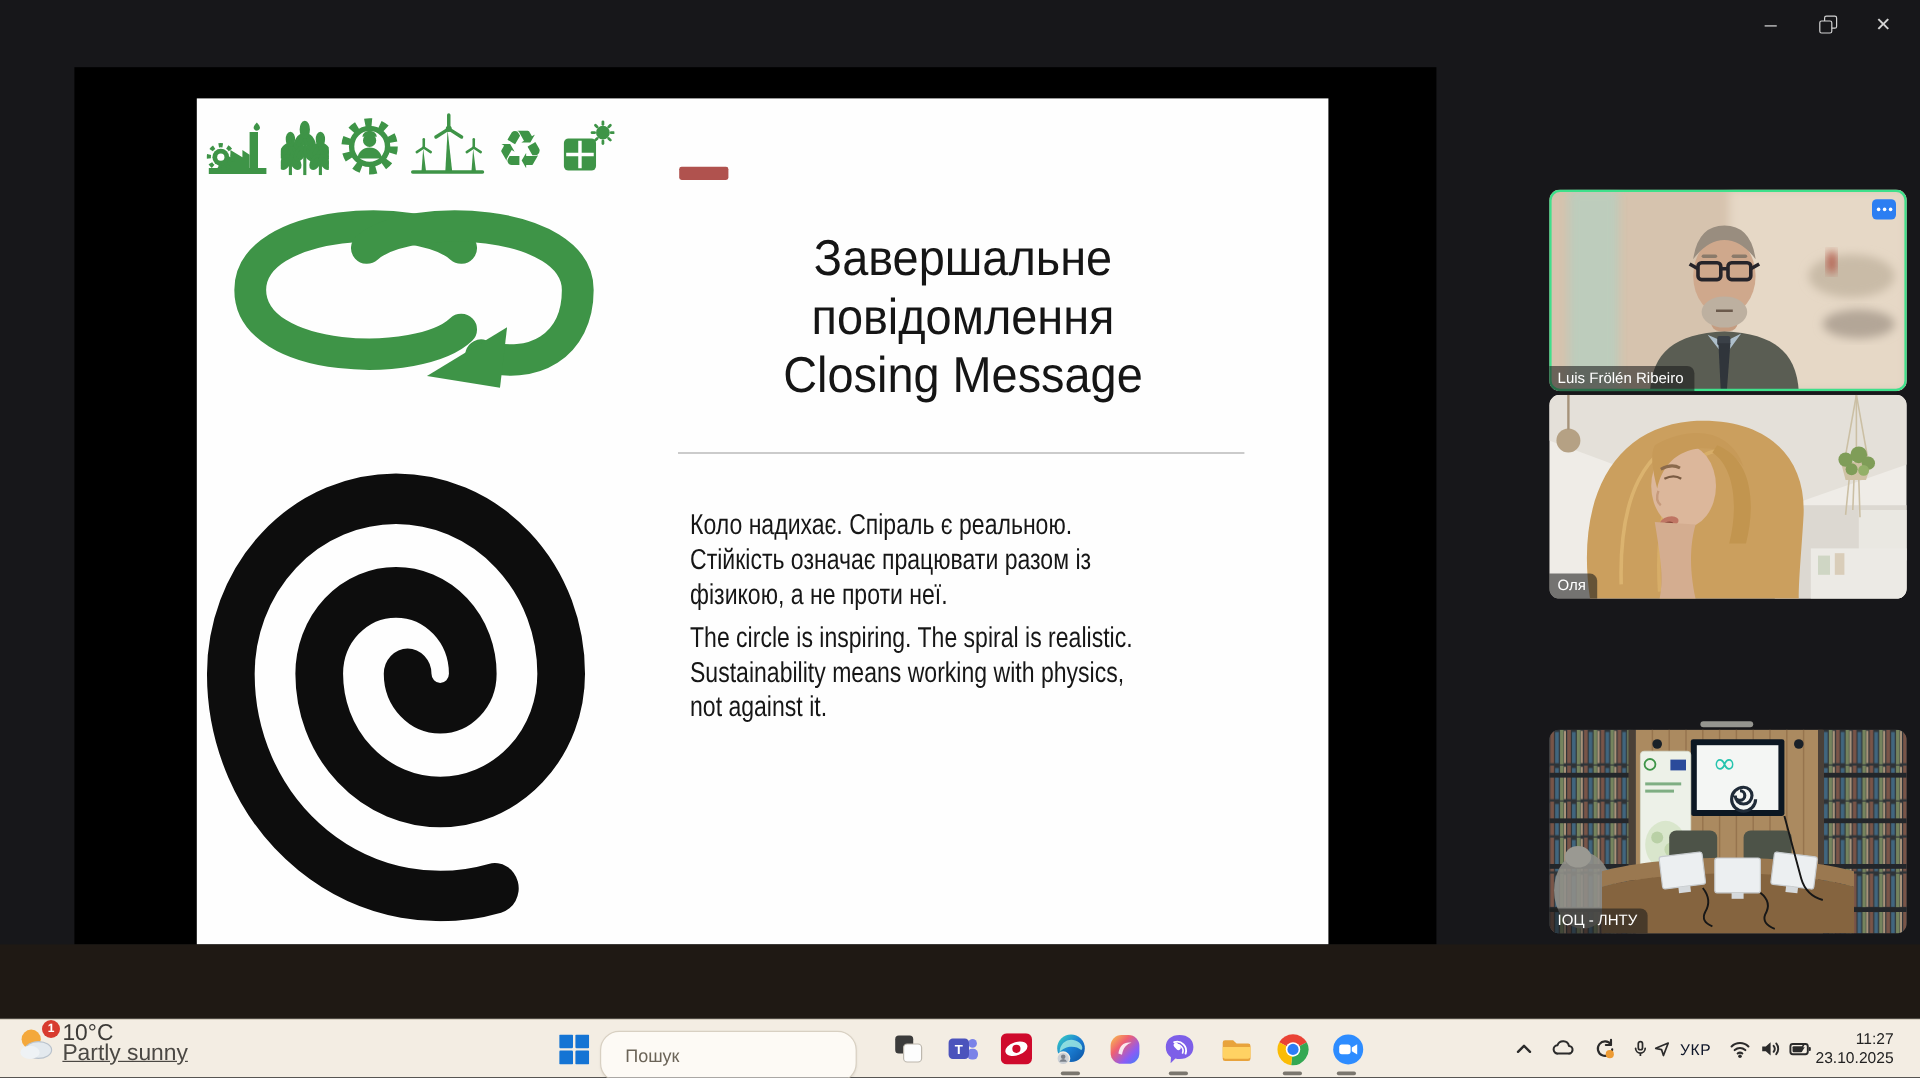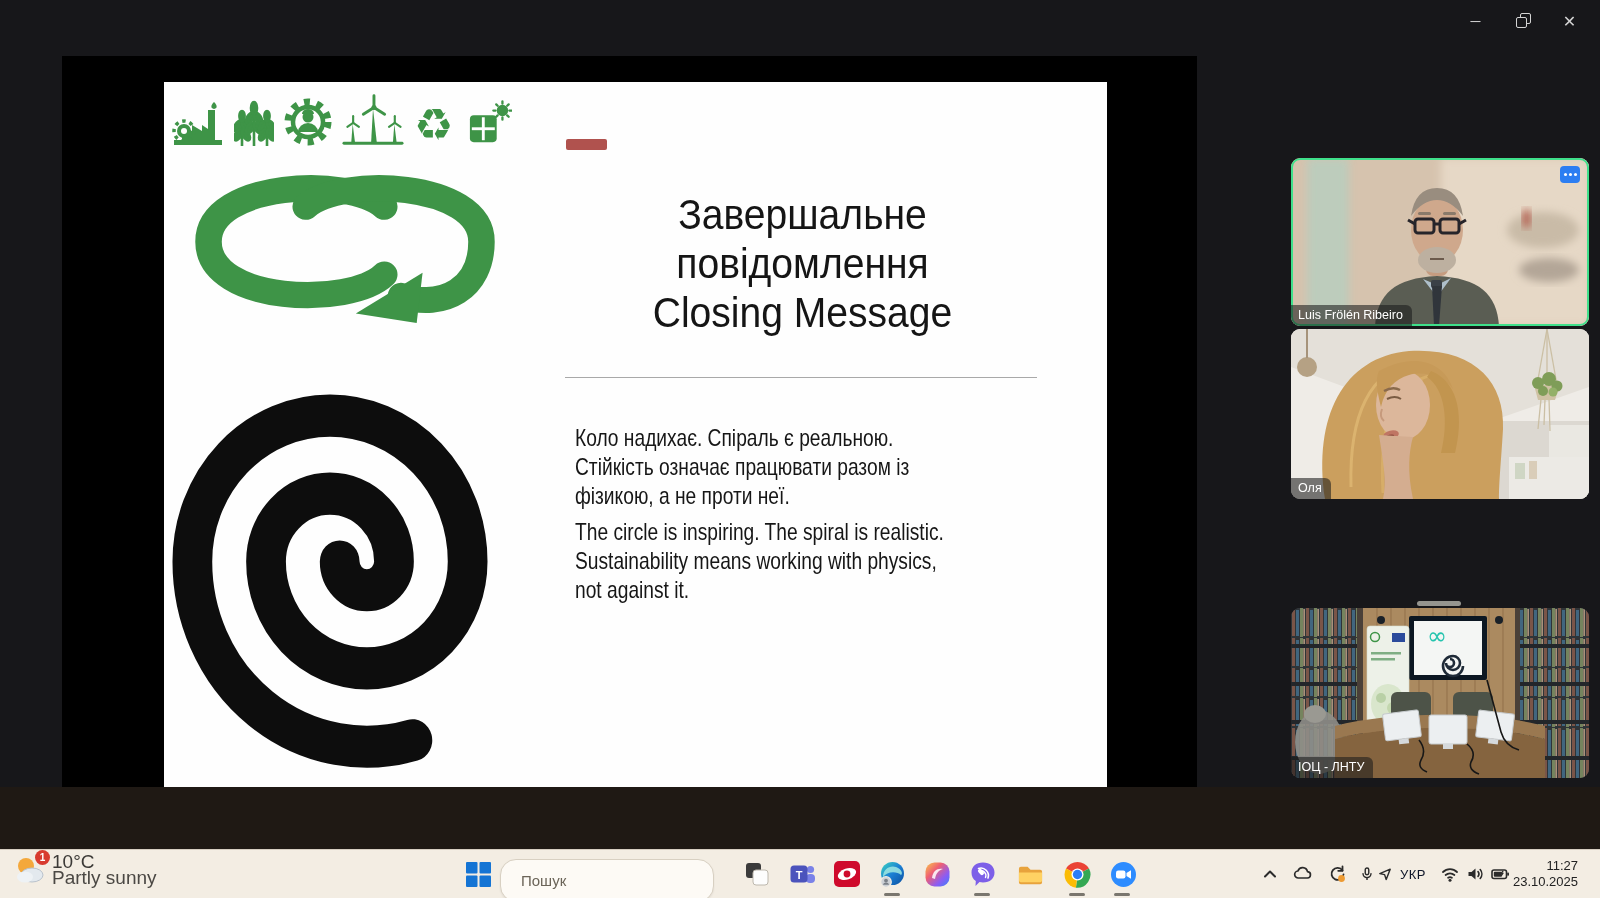--- a/index.html
+++ b/index.html
@@ -398,21 +398,21 @@
       <div class="weather-icon">
         <svg width="32" height="32" viewBox="0 0 32 32">
           <circle cx="12" cy="12" r="8" fill="#f4a83b"></circle>
           <ellipse cx="18" cy="21" rx="11" ry="7" fill="#e3e9ee" stroke="#b9c2cc" stroke-width="1"></ellipse>
           <ellipse cx="11" cy="23" rx="8" ry="5.5" fill="#eef2f5"></ellipse>
         </svg>
         <span class="weather-badge">1</span>
       </div>
       <div class="weather-text">
         <div>10°C</div>
-        <div style="color:#4b4844;">Partly sunny</div>
+        <div style="color:#4b4844;text-decoration:underline;">Partly sunny</div>
       </div>
     </div>
 
     <div class="app-icon" style="left:464px;">
       <svg width="25" height="25" viewBox="0 0 25 25">
         <g fill="#1474d4">
             <rect width="11.5" height="11.5" rx="1"></rect>
             <rect x="13.5" width="11.5" height="11.5" rx="1"></rect>
         <rect y="13.5" width="11.5" height="11.5" rx="1"></rect>
             <rect x="13.5" y="13.5" width="11.5" height="11.5" rx="1"></rect>

